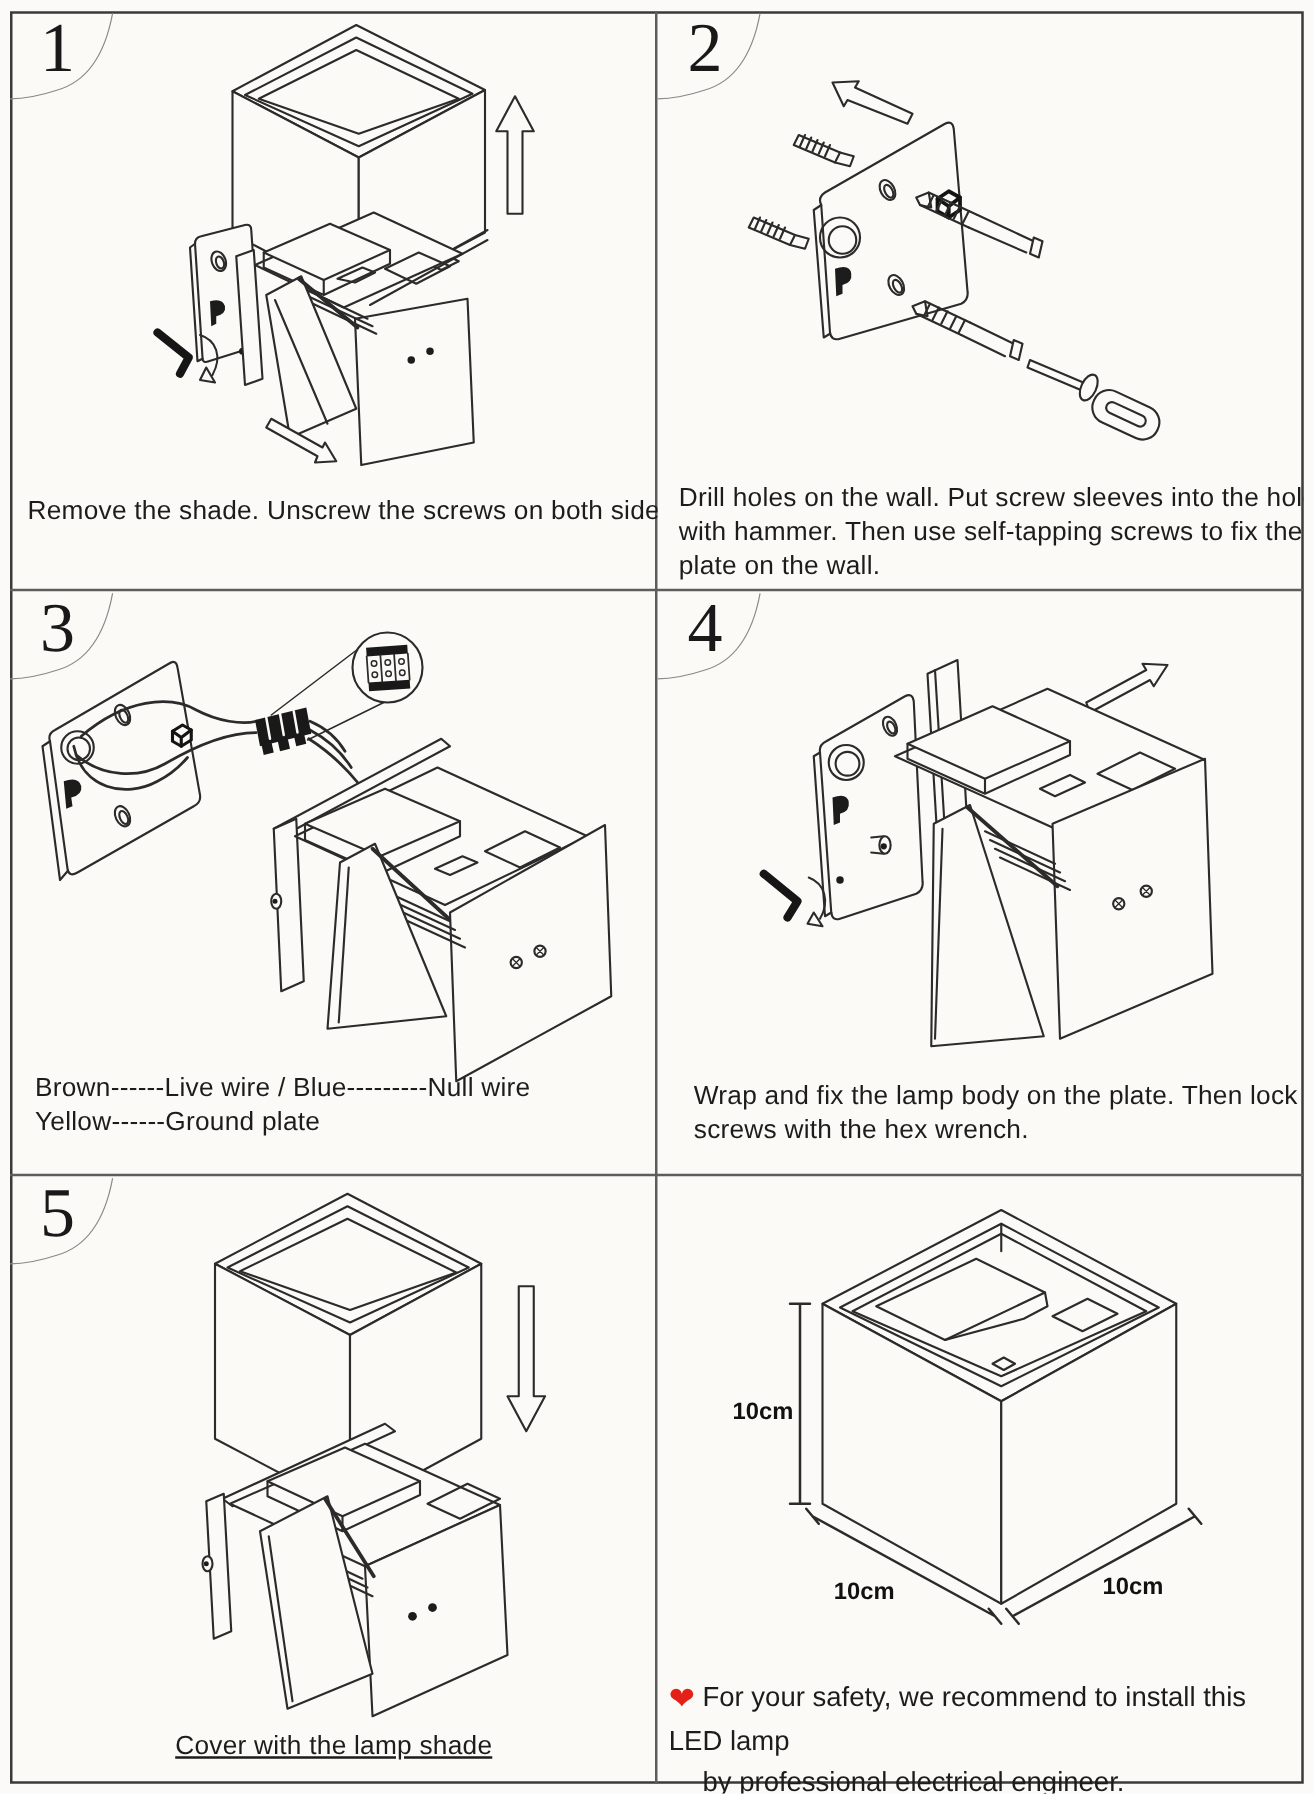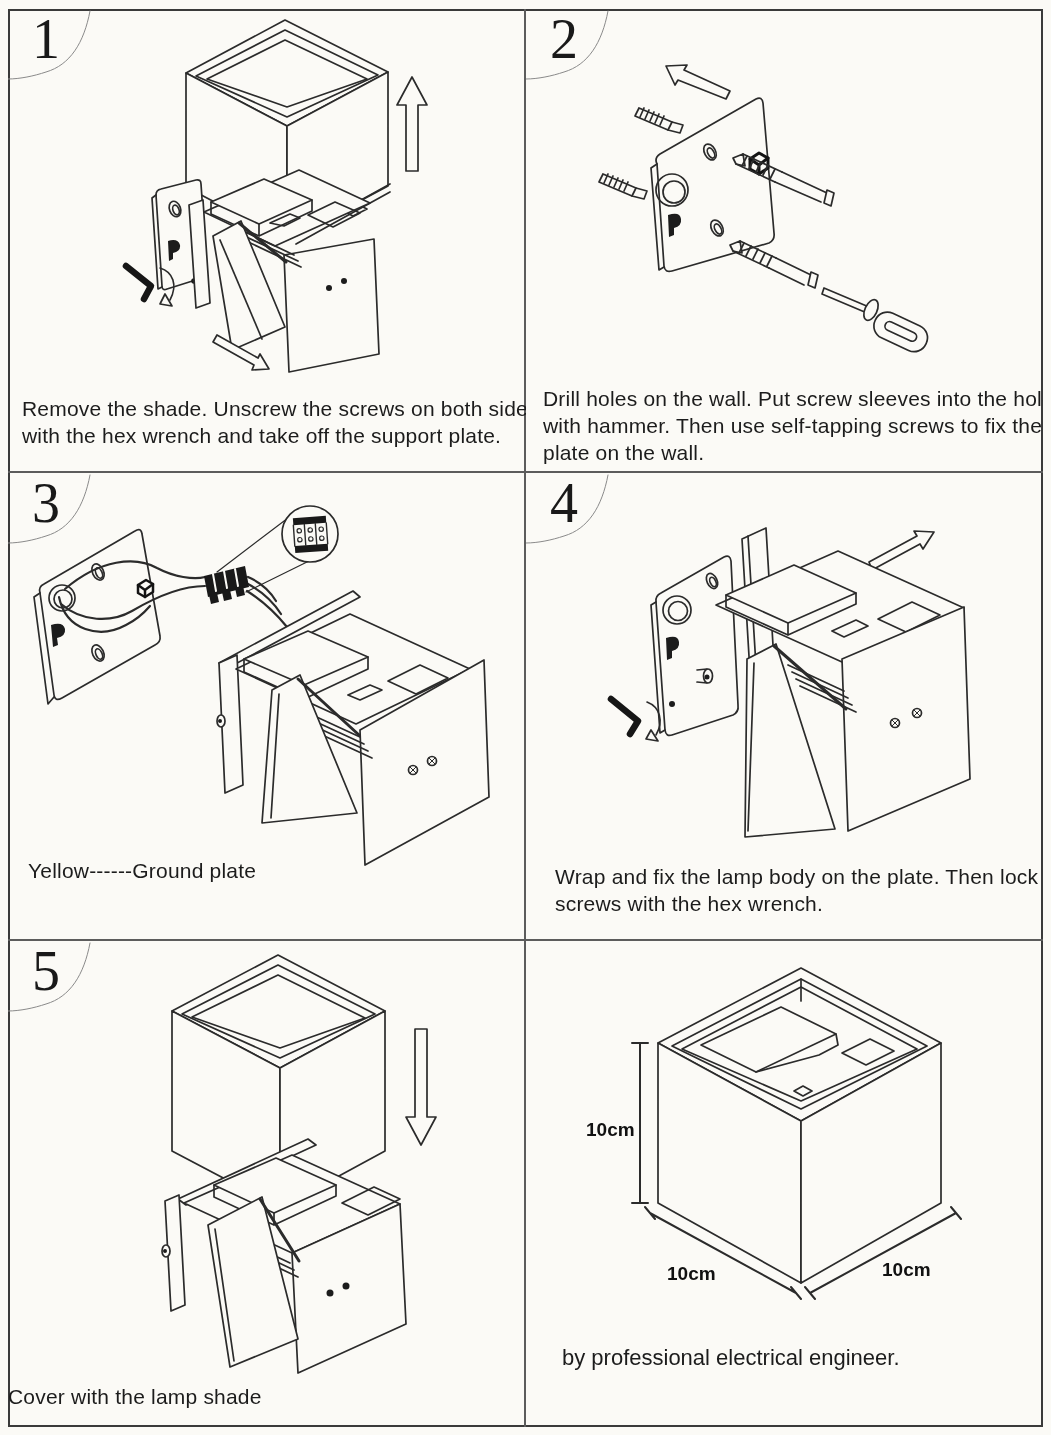--- a/index.html
+++ b/index.html
@@ -11,21 +11,21 @@
   .panel{position:absolute;overflow:hidden;}
   .panel svg{position:absolute;left:0;top:0;}
   .num{position:absolute;left:24px;top:0px;font-family:"Liberation Serif", serif;
        font-size:56px;color:#191919;line-height:1.1;}
   .cap{position:absolute;font-size:21px;line-height:27px;color:#1c1c1c;letter-spacing:.2px;}
   .cap div{white-space:nowrap;}
   .dim{position:absolute;font-size:19px;font-weight:bold;color:#111;}
   .safety{position:absolute;left:9px;top:400px;font-size:22px;line-height:33px;color:#1c1c1c;}
   .heart{color:#e32119;font-size:25px;vertical-align:-2px;margin-right:6px;}
   .safety .l2{margin-left:27px;}
-  .center{left:0;right:0;text-align:left;}
+  .center{left:0;right:0;text-align:center;text-decoration:underline;}
 </style>
 </head>
 <body>
 
 <div class="page">
   <div class="frame"></div>
   <div class="hline" style="top:471px"></div>
   <div class="hline" style="top:939px"></div>
   <div class="vline"></div>
 
@@ -80,21 +80,20 @@
           <circle cx="336" cy="272" r="3" fill="#1c1c1c" stroke="none"></circle>
         </g>
         <g>
           <path d="M205,333 L246,356 L244,361 L261,360 L252,345 L250,349 L209,326 Z" fill="#fbfaf6"></path>
         </g>
       </g>
     </svg>
     <span class="num">1</span>
     <div class="cap" style="left:14px;top:386px">
       <div>Remove the shade. Unscrew the screws on both sides</div>
-      <div>with the hex wrench and take off the support plate.</div>
     </div>
   </div>
 
   <div class="panel" style="left:526px;top:9px;width:517px;height:462px">
     <svg width="517" height="462" viewBox="0 0 517 462">
       <g fill="none" stroke="#2b2b2b" stroke-width="1.7" stroke-linejoin="round" stroke-linecap="round">
         <path d="M82,2 C76,34 62,56 38,63 C26,67 12,70 0,70" stroke="#8a8a8a" stroke-width="1"></path>
         <g>
           <path d="M204,82 L158,61 L161,56 L140,57 L149,76 L152,71 L200,90 Z" fill="#fbfaf6"></path>
         </g>
@@ -225,20 +224,21 @@
           </g>
           <g>
             <circle cx="424" cy="288" r="4.5"></circle>
             <path d="M421,285 L427,291 M427,285 L421,291" stroke-width="1"></path>
           </g>
         </g>
       </g>
     </svg>
     <span class="num">3</span>
     <div class="cap" style="left:20px;top:384px">
+      <div>Brown------Live wire / Blue---------Null wire</div>
       <div>Yellow------Ground plate</div>
     </div>
   </div>
 
   <div class="panel" style="left:526px;top:473px;width:517px;height:466px">
     <svg width="517" height="466" viewBox="0 0 517 466">
       <g fill="none" stroke="#2b2b2b" stroke-width="1.7" stroke-linejoin="round" stroke-linecap="round">
         <path d="M82,2 C76,34 62,56 38,63 C26,67 12,70 0,70" stroke="#8a8a8a" stroke-width="1"></path>
         <g>
           <path d="M346,97 L394,71 L397,76 L408,59 L388,58 L391,63 L343,89 Z" fill="#fbfaf6"></path>
@@ -364,16 +364,17 @@
         </g>
         <g stroke-width="2">
           <path d="M284,352 L430,272 M279,346 L289,358 M425,266 L435,278"></path>
         </g>
       </g>
     </svg>
     <div class="dim" style="left:60px;top:178px">10cm</div>
     <div class="dim" style="left:141px;top:322px">10cm</div>
     <div class="dim" style="left:356px;top:318px">10cm</div>
     <div class="safety">
+      <div><span class="heart">❤</span><span>For your safety, we recommend to install this LED lamp</span></div>
       <div class="l2">by professional electrical engineer.</div>
     </div>
   </div>
 </div>
 
 </body></html>

